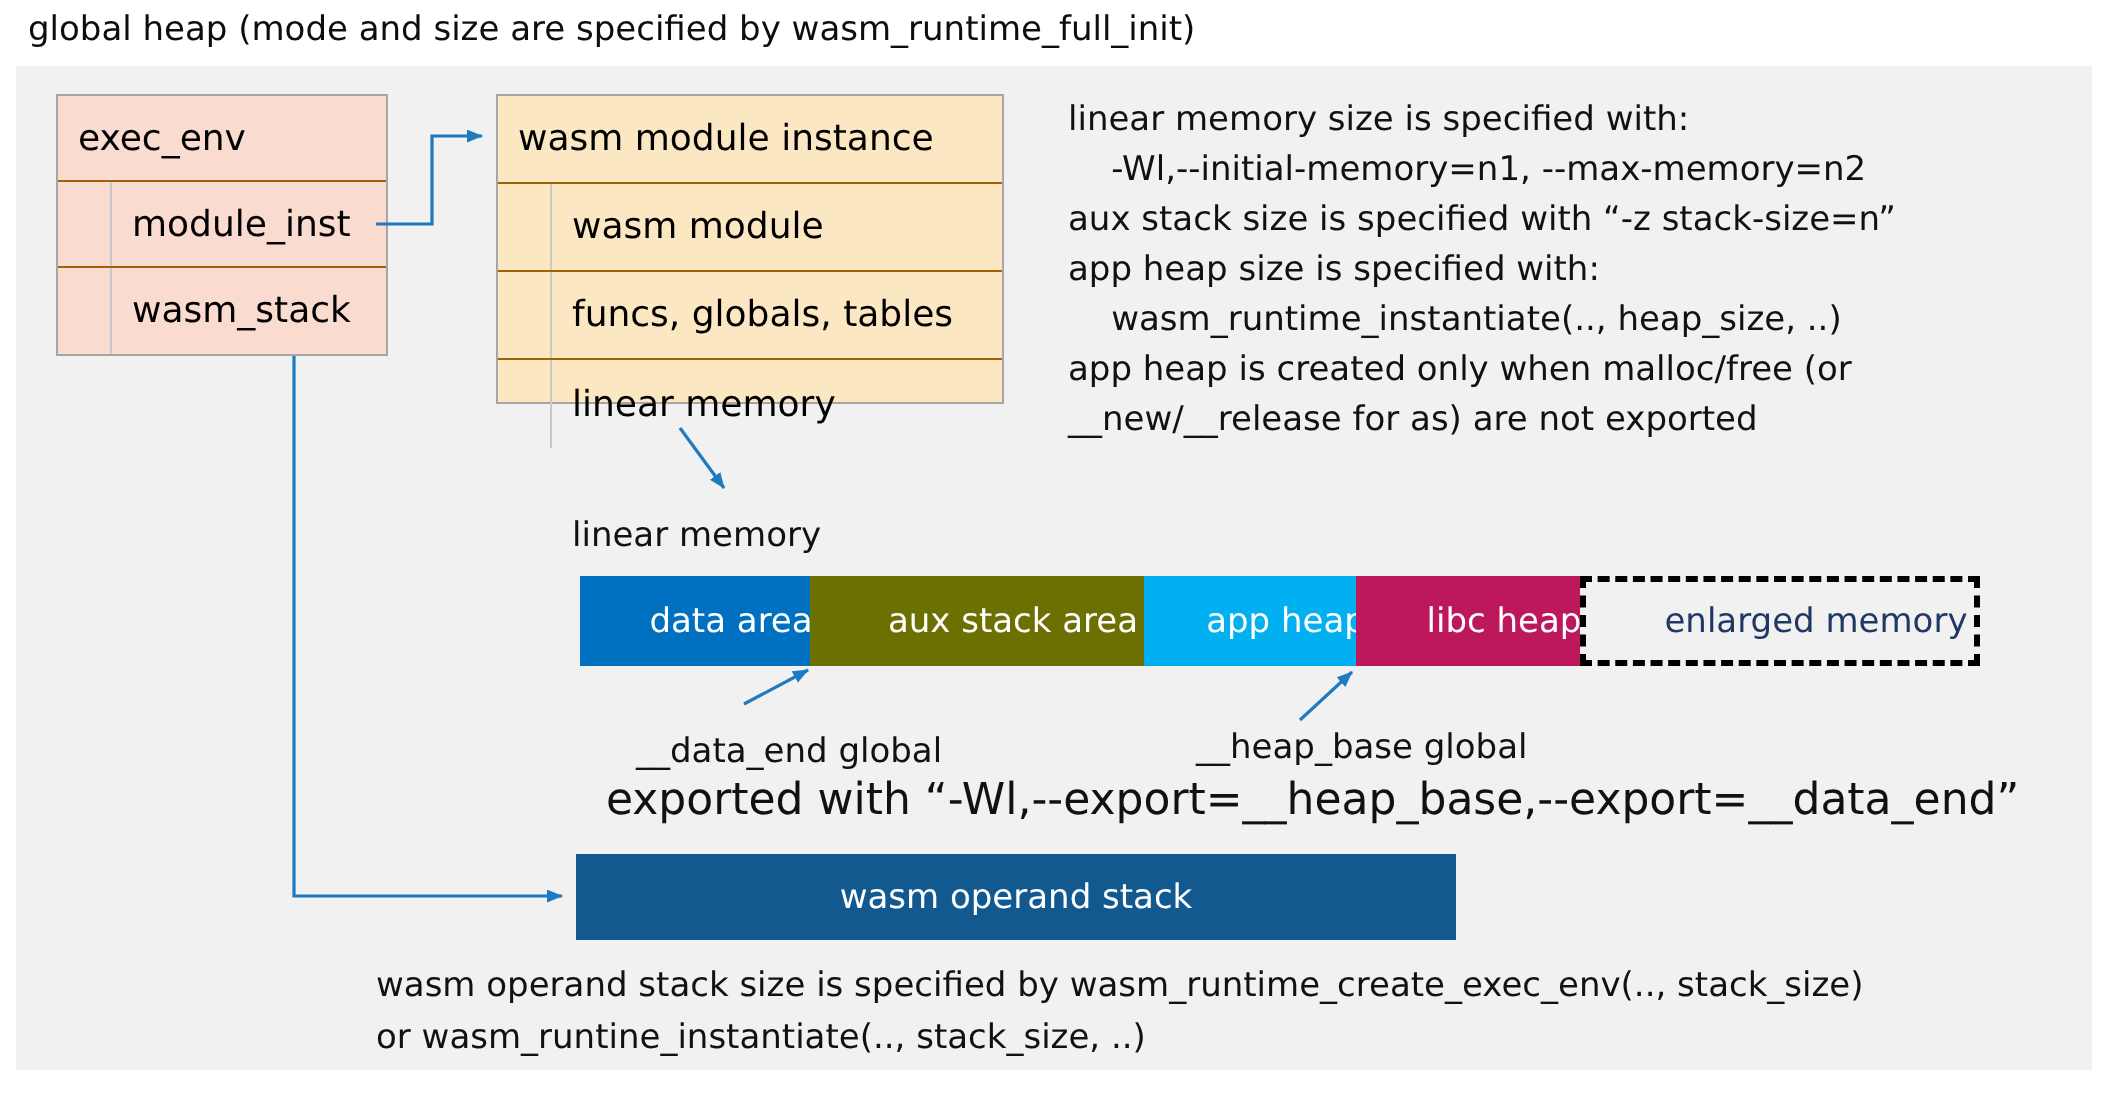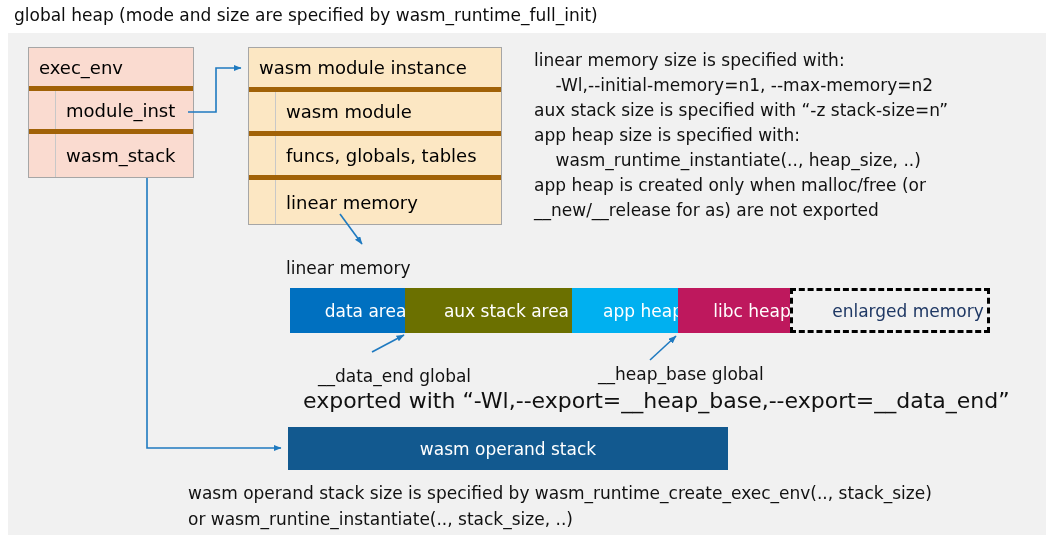--- a/index.html
+++ b/index.html
@@ -34,21 +34,21 @@
   
   .sbox {
     position: absolute;
     box-sizing: border-box;
     border: 1px solid #a6a6a6;
   }
   .sbox .row {
     box-sizing: border-box;
     display: flex;
     align-items: center;
-    border-bottom: 5px solid #a16207;
+    border-bottom: 1px solid #a16207;
     font-size: 18px;
     white-space: nowrap;
   }
   .sbox .row:last-child { border-bottom: none; }
   .sbox .row .indent {
     box-sizing: border-box;
     width: 27px;
     align-self: stretch;
     border-right: 1px solid #c8c8c8;
   }
@@ -59,21 +59,21 @@
     left: 28px; top: 47px;
     width: 166px; height: 131px;
     background: #fadbd0;
   }
   #exec-env .row { height: 43px; }
   #exec-env .row.r0 .lbl { padding-left: 10px; }
 
   
   #module-inst {
     left: 248px; top: 47px;
-    width: 254px; height: 178px;
+    width: 254px; height: 155px;
     background: #fce7c3;
   }
   #module-inst .row { height: 44px; }
   #module-inst .row.r0 { height: 44px; }
 
   
   .textblock {
     position: absolute;
     font-size: 17px;
     line-height: 25px;

